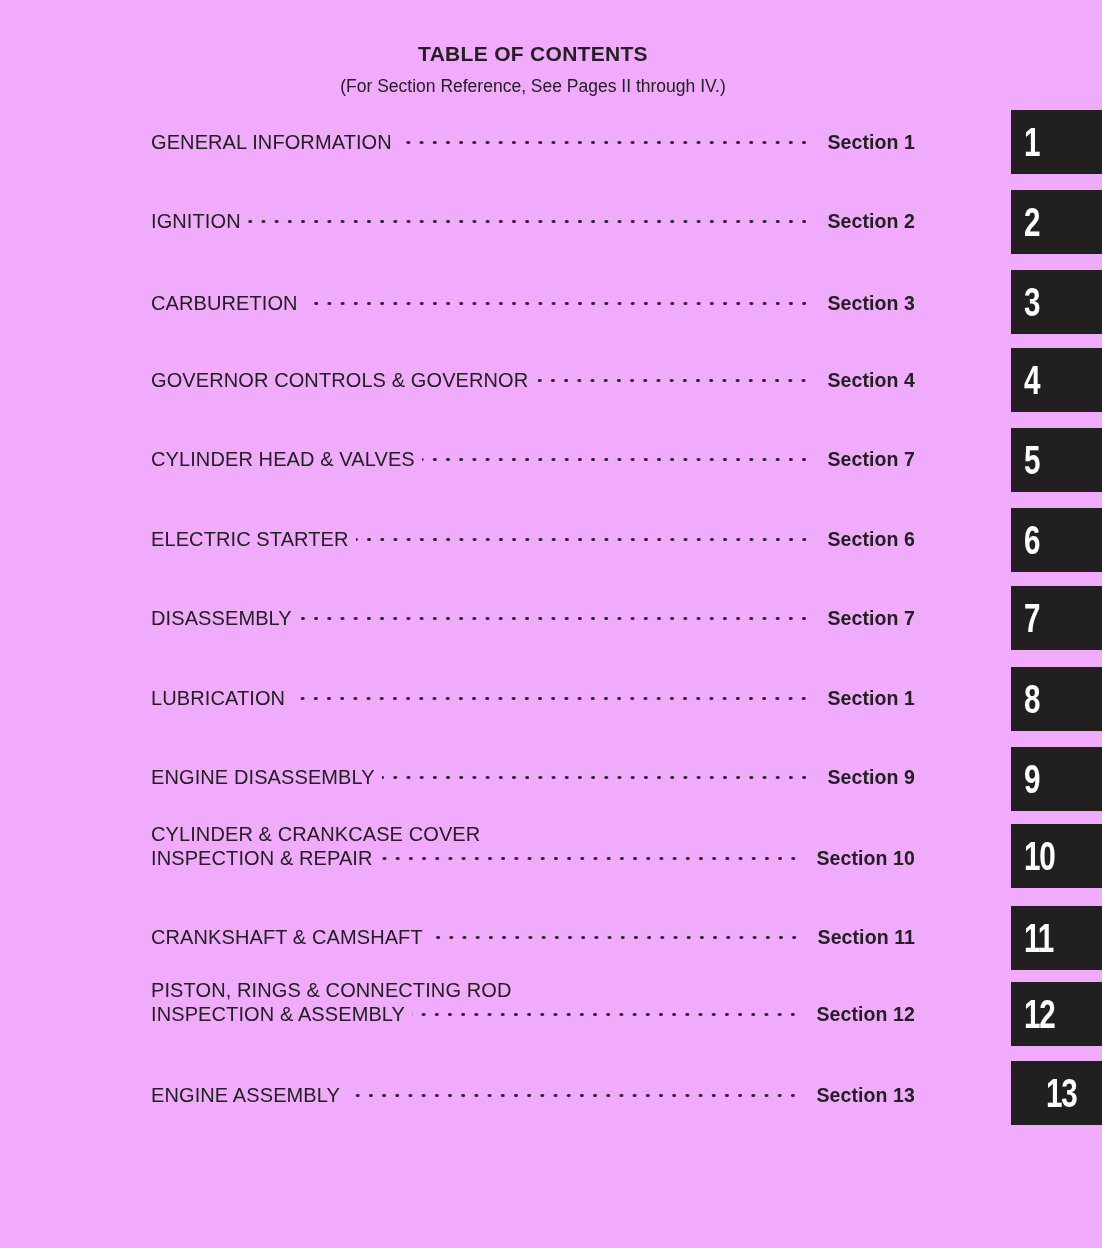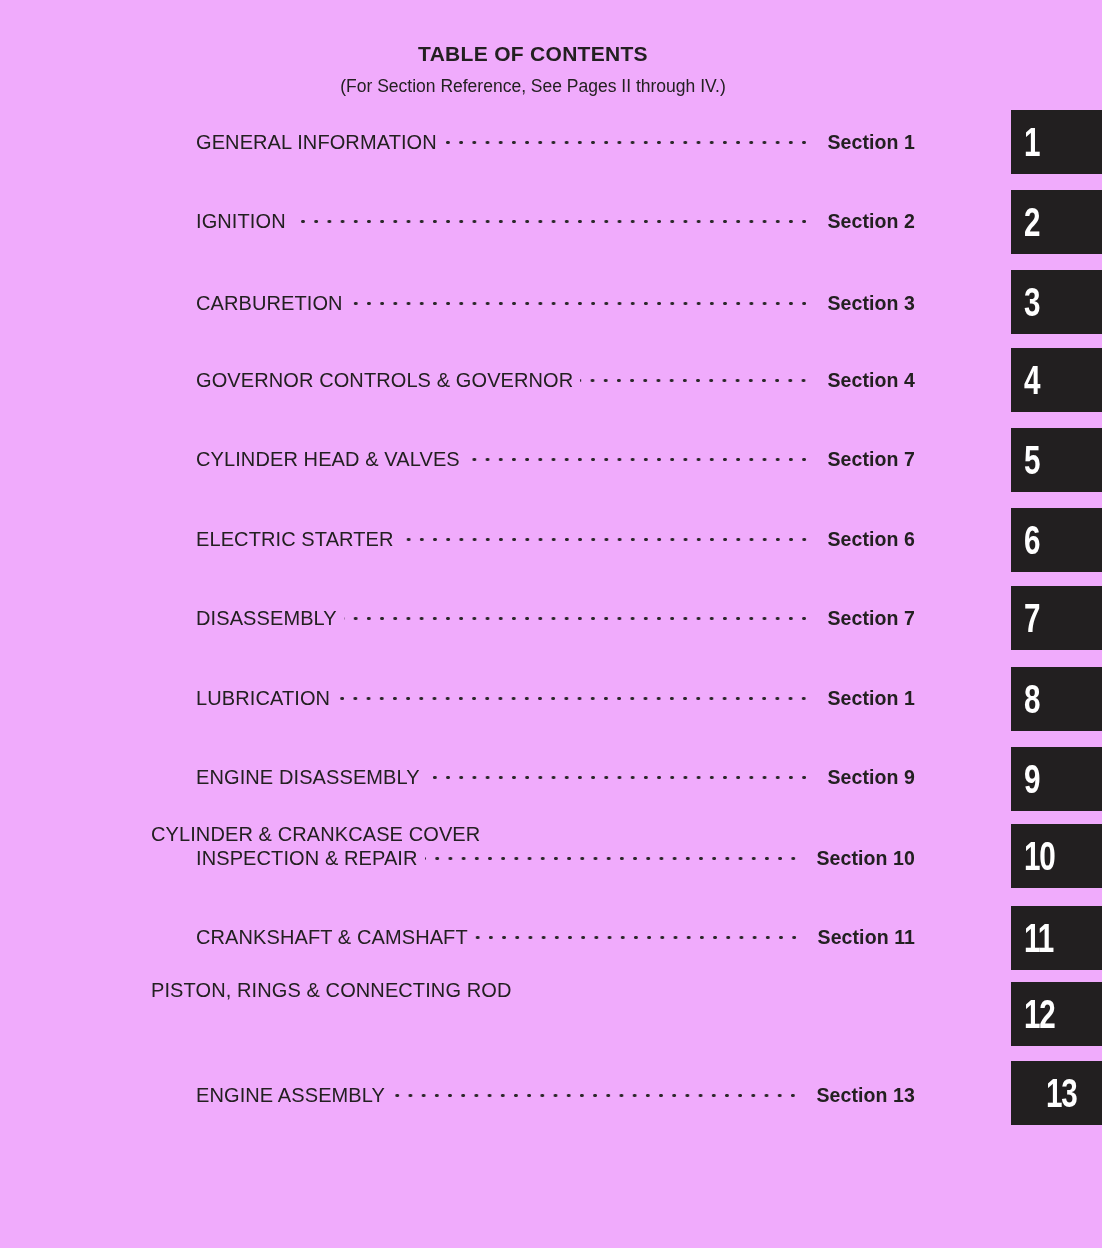--- a/index.html
+++ b/index.html
@@ -40,21 +40,20 @@
     left: 151px;
     width: 764px;
     font-size: 20px;
     line-height: 24px;
     letter-spacing: 0.1px;
   }
   .pre-line { white-space: nowrap; }
   .main-line {
     display: flex;
     align-items: baseline;
-    margin-left: 45px;
   }
   .entry-title { white-space: nowrap; }
   .leader {
     flex: 1;
     align-self: stretch;
     margin-left: 7px;
     margin-right: 15px;
     background-image: radial-gradient(circle, #2b2829 1.55px, rgba(0,0,0,0) 2px);
     background-size: 13.2px 13.2px;
     background-repeat: repeat-x;
@@ -192,20 +191,25 @@
 
     <div class="main-line">
       <span class="entry-title">CRANKSHAFT &amp; CAMSHAFT</span>
       <span class="leader"></span>
       <span class="section-label">Section 11</span>
     </div>
   </div>
 
   <div class="entry" style="top: 978px;">
     <div class="pre-line">PISTON, RINGS &amp; CONNECTING ROD</div>
+    <div class="main-line">
+      <span class="entry-title">INSPECTION &amp; ASSEMBLY</span>
+      <span class="leader"></span>
+      <span class="section-label">Section 12</span>
+    </div>
   </div>
 
   <div class="entry" style="top: 1083px;">
 
     <div class="main-line">
       <span class="entry-title">ENGINE ASSEMBLY</span>
       <span class="leader"></span>
       <span class="section-label">Section 13</span>
     </div>
   </div>

